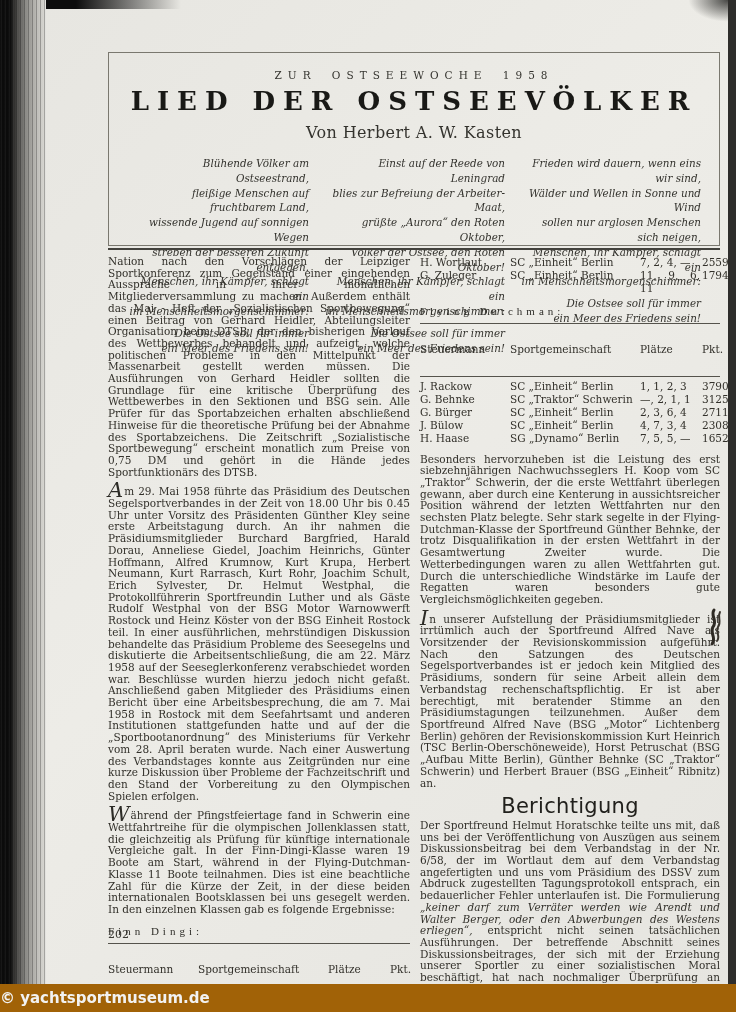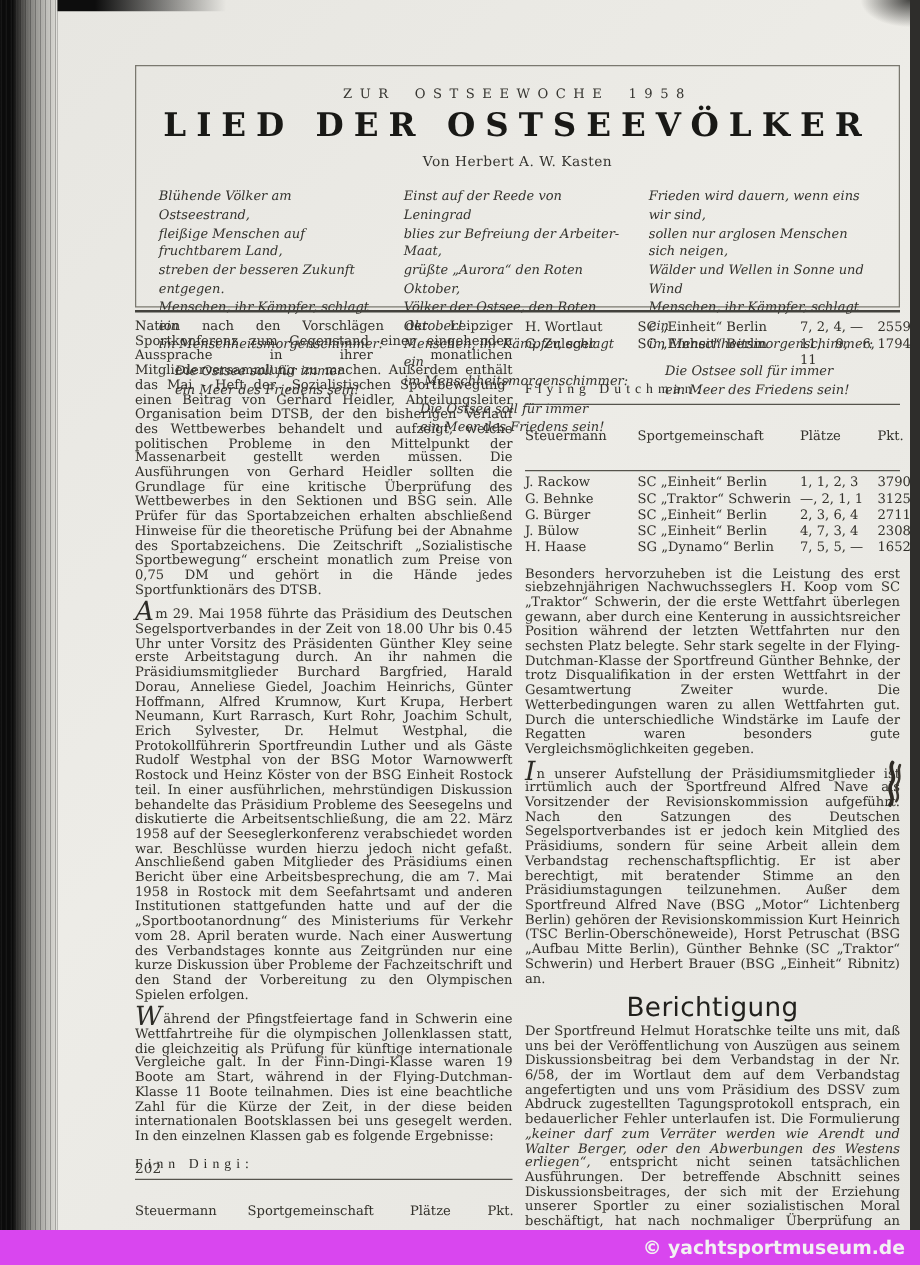--- a/index.html
+++ b/index.html
@@ -9,33 +9,33 @@
   .binding{position:absolute;left:0;top:0;width:46px;height:984px;
     background:
       repeating-linear-gradient(90deg, rgba(25,25,25,.28) 0 1px, rgba(255,255,255,.05) 1px 2px, rgba(0,0,0,0) 2px 4px),
       linear-gradient(90deg,#0b0b0b 0,#0b0b0b 10px,#3f3e3c 16px,#8b8a86 26px,#b9b8b3 36px,#d6d5d0 44px,#e6e5e1 46px);}
   .page{position:absolute;left:46px;top:0;width:682px;height:984px;
     background:linear-gradient(135deg,#e7e6e1 0%,#edece7 45%,#e6e5e0 100%);}
   .corner-shadow{position:absolute;left:0;top:0;width:150px;height:9px;
     background:linear-gradient(to right,#0d0d0d 20%,rgba(13,13,13,0) 90%);}
   .corner-shadow-r{position:absolute;right:0;top:0;width:40px;height:22px;
     background:radial-gradient(ellipse at top right,rgba(30,30,28,.8) 0%,rgba(30,30,28,0) 70%);}
-  .bottom-bar{position:absolute;left:0;bottom:0;width:736px;height:28px;background:#d946ef;
+  .bottom-bar{position:absolute;left:0;bottom:0;width:736px;height:28px;background:#a16207;
     color:#f2f2f2;font-family:"DejaVu Sans",sans-serif;font-weight:bold;font-size:15px;
-    line-height:28px;text-align:right;padding-right:12px;box-sizing:border-box;}
+    line-height:28px;padding-right:12px;box-sizing:border-box;}
   
   .header-box{position:absolute;left:62px;top:52px;width:612px;height:194px;
     border:1px solid #7a786f;box-sizing:border-box;text-align:center;padding-top:16px;}
   .header-box:after{content:"";position:absolute;left:-1px;right:-1px;bottom:-5px;height:2px;background:#43423d;}
   .kicker{font-size:10.5px;letter-spacing:6px;word-spacing:6px;color:#35342f;}
   .title{font-size:26px;font-weight:bold;letter-spacing:8px;color:#191916;margin-top:5px;}
-  .byline{font-size:11px;color:#34332e;margin-top:7px;letter-spacing:.4px;}
+  .byline{font-size:16px;color:#34332e;margin-top:7px;letter-spacing:.4px;}
   .poems{display:flex;gap:14px;margin-top:14px;padding:0 18px;text-align:left;}
   .poem-col{flex:1;}
-  .poem-line{font-style:italic;font-size:10.4px;line-height:14.8px;color:#33322d;}
+  .poem-line{font-style:italic;font-size:10.4px;line-height:14.8px;color:#33322d;text-align:right;}
   .refrain{margin-top:7px;padding-left:13px;}
   
   .col{position:absolute;top:256px;width:302px;font-size:10.5px;line-height:11.7px;
     text-align:justify;color:#32302a;hyphens:auto;}
   .col-left{left:62px;}
   .col-right{left:374px;width:300px;}
   .para{margin:0 0 8px 0;}
   .initial{font-size:21px;font-style:italic;line-height:0;vertical-align:-2px;margin-right:1px;color:#2c2b26;}
   .class-heading{letter-spacing:4px;font-size:11px;color:#2e2d28;margin:10px 0 6px 0;text-align:left;font-family:Liberation Serif, serif;}
   .rtable{margin:0 0 8px 0;}
@@ -58,40 +58,41 @@
   <div class="corner-shadow-r"></div>
 
   <div class="header-box">
     <div class="kicker">ZUR OSTSEEWOCHE 1958</div>
     <div class="title">LIED DER OSTSEEVÖLKER</div>
     <div class="byline">Von Herbert A. W. Kasten</div>
     <div class="poems">
       <div class="poem-col">
         <div class="poem-line">Blühende Völker am Ostseestrand,</div>
         <div class="poem-line">fleißige Menschen auf fruchtbarem Land,</div>
+        <div class="poem-line">wissende Jugend auf sonnigen Wegen</div>
         <div class="poem-line">streben der besseren Zukunft entgegen.</div>
         <div class="poem-line">Menschen, ihr Kämpfer, schlagt ein</div>
         <div class="poem-line">im Menschheitsmorgenschimmer:</div>
         <div class="poem-line refrain">Die Ostsee soll für immer</div>
         <div class="poem-line" style="padding-left:13px">ein Meer des Friedens sein!</div>
       </div>
       <div class="poem-col">
         <div class="poem-line">Einst auf der Reede von Leningrad</div>
         <div class="poem-line">blies zur Befreiung der Arbeiter-Maat,</div>
         <div class="poem-line">grüßte „Aurora“ den Roten Oktober,</div>
         <div class="poem-line">Völker der Ostsee, den Roten Oktober!</div>
         <div class="poem-line">Menschen, ihr Kämpfer, schlagt ein</div>
         <div class="poem-line">im Menschheitsmorgenschimmer:</div>
         <div class="poem-line refrain">Die Ostsee soll für immer</div>
         <div class="poem-line" style="padding-left:13px">ein Meer des Friedens sein!</div>
       </div>
       <div class="poem-col">
         <div class="poem-line">Frieden wird dauern, wenn eins wir sind,</div>
+        <div class="poem-line">Wälder und Wellen in Sonne und Wind</div>
         <div class="poem-line">sollen nur arglosen Menschen sich neigen,</div>
-        <div class="poem-line">Wälder und Wellen in Sonne und Wind</div>
         <div class="poem-line">Menschen, ihr Kämpfer, schlagt ein</div>
         <div class="poem-line">im Menschheitsmorgenschimmer:</div>
         <div class="poem-line refrain">Die Ostsee soll für immer</div>
         <div class="poem-line" style="padding-left:13px">ein Meer des Friedens sein!</div>
       </div>
     </div>
   </div>
 
   <div class="col col-left">
     <p class="para">Nation nach den Vorschlägen der Leipziger Sportkonferenz zum Gegenstand einer eingehenden Aussprache in ihrer monatlichen Mitgliederversammlung zu machen. Außerdem enthält das Mai - Heft der „Sozialistischen Sportbewegung“ einen Beitrag von Gerhard Heidler, Abteilungsleiter Organisation beim DTSB, der den bisherigen Verlauf des Wettbewerbes behandelt und aufzeigt, welche politischen Probleme in den Mittelpunkt der Massenarbeit gestellt werden müssen. Die Ausführungen von Gerhard Heidler sollten die Grundlage für eine kritische Überprüfung des Wettbewerbes in den Sektionen und BSG sein. Alle Prüfer für das Sportabzeichen erhalten abschließend Hinweise für die theoretische Prüfung bei der Abnahme des Sportabzeichens. Die Zeitschrift „Sozialistische Sportbewegung“ erscheint monatlich zum Preise von 0,75 DM und gehört in die Hände jedes Sportfunktionärs des DTSB.</p>

